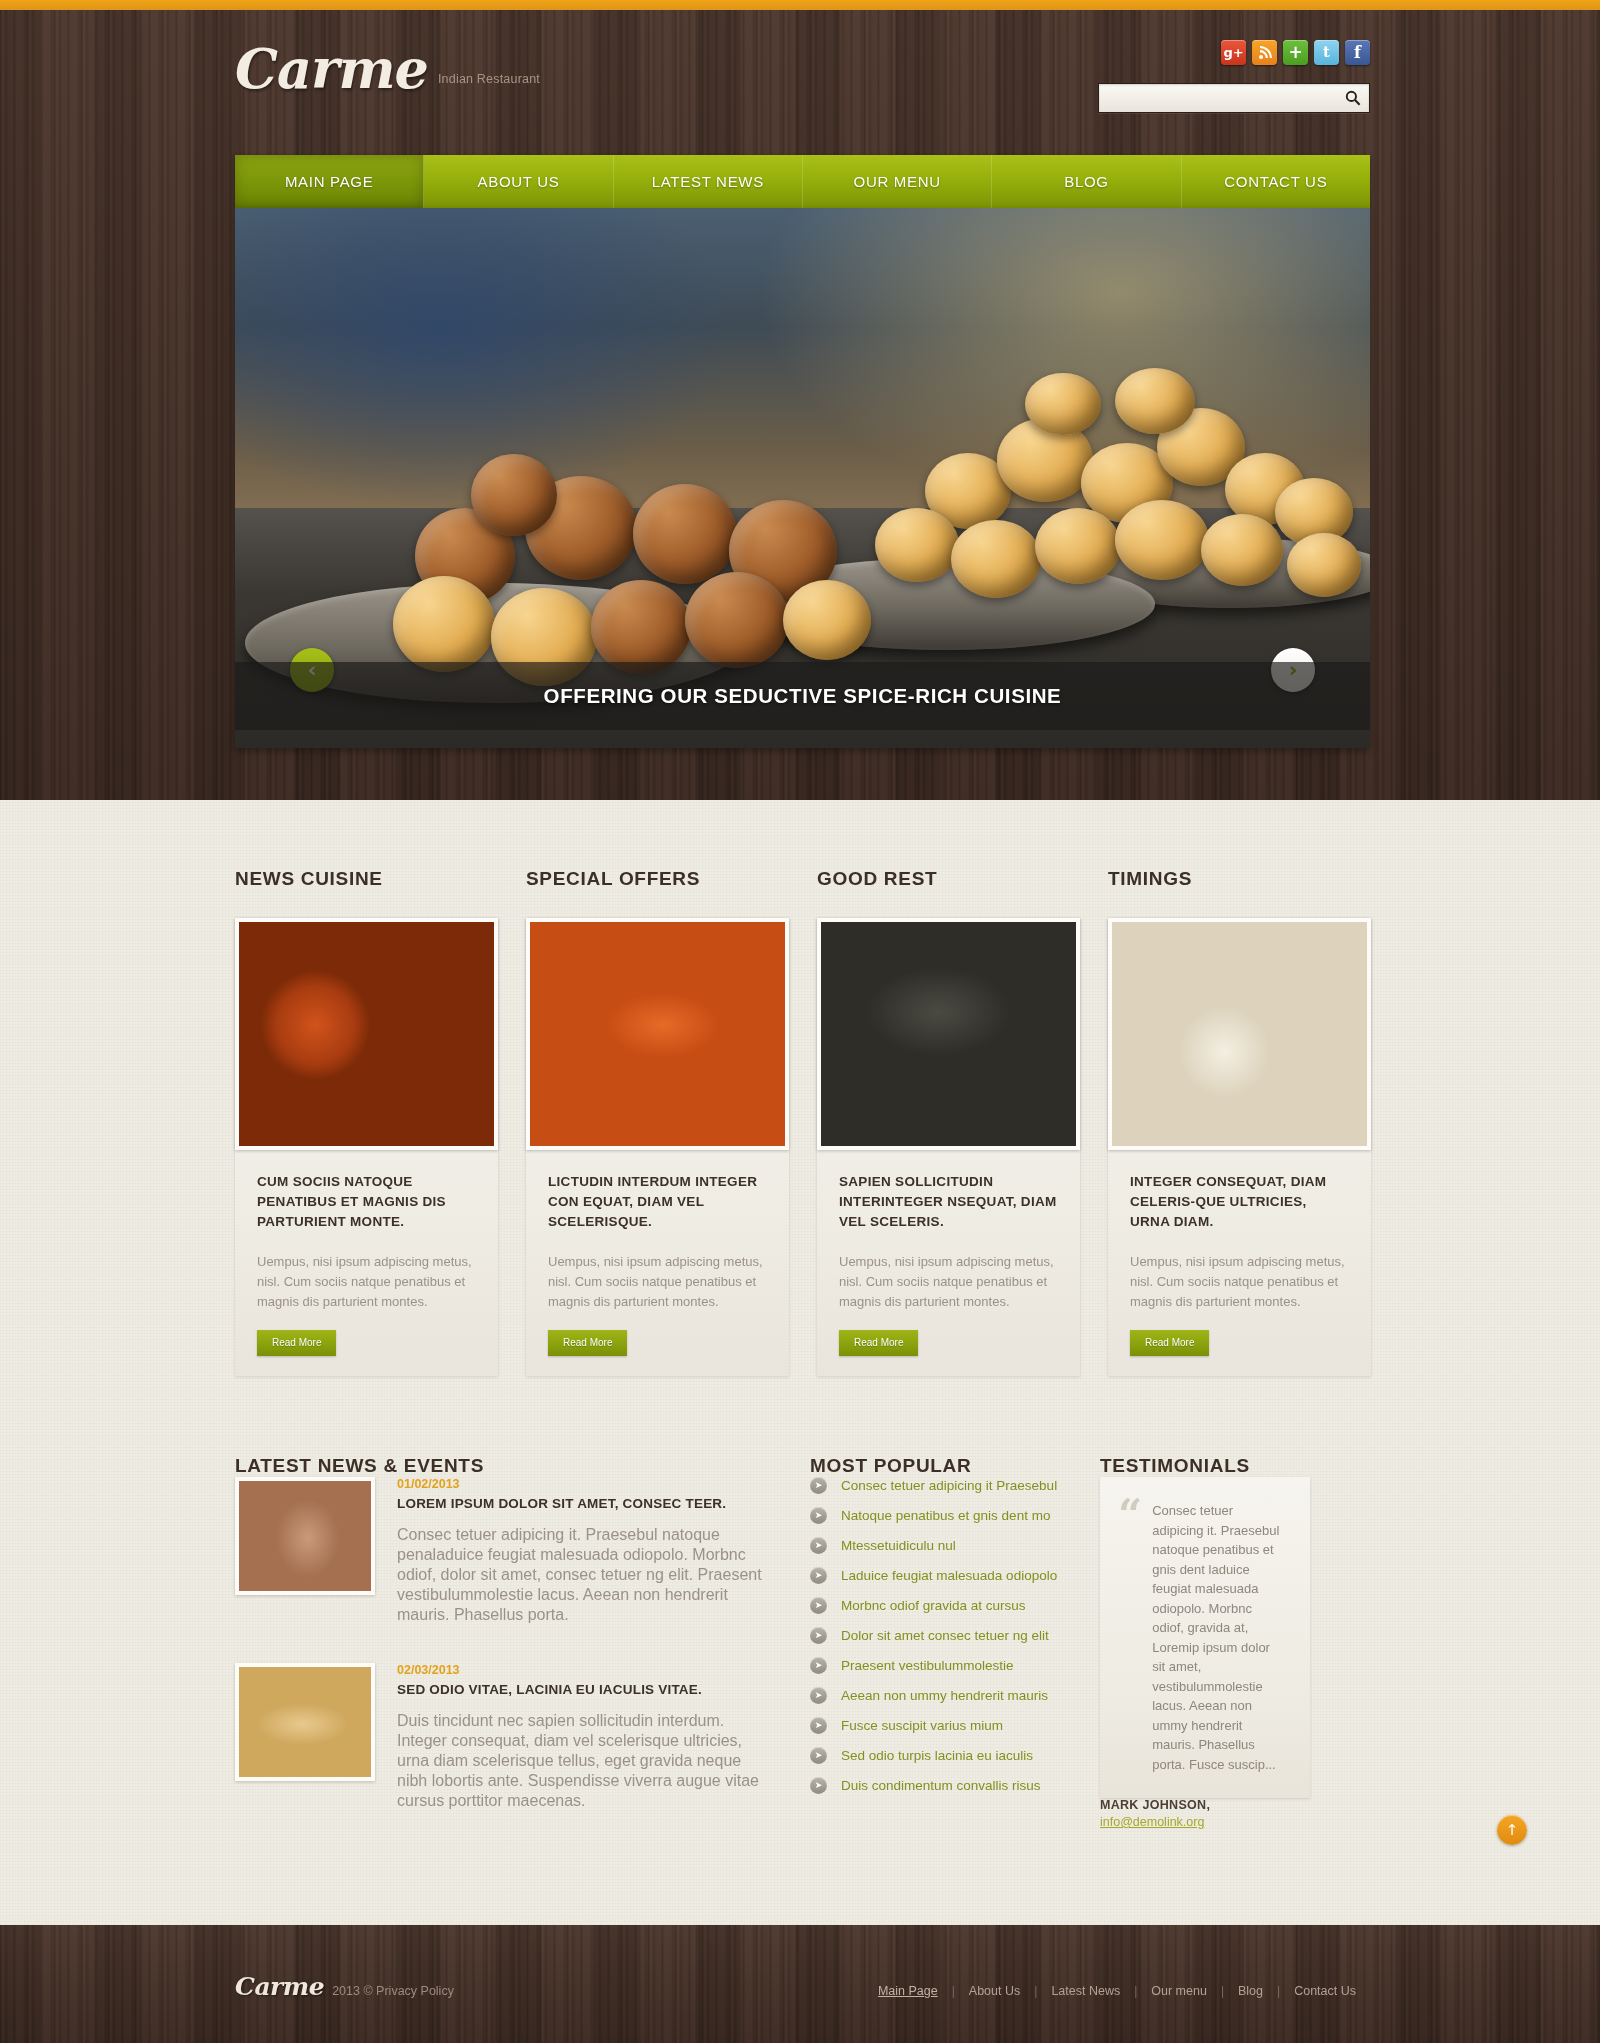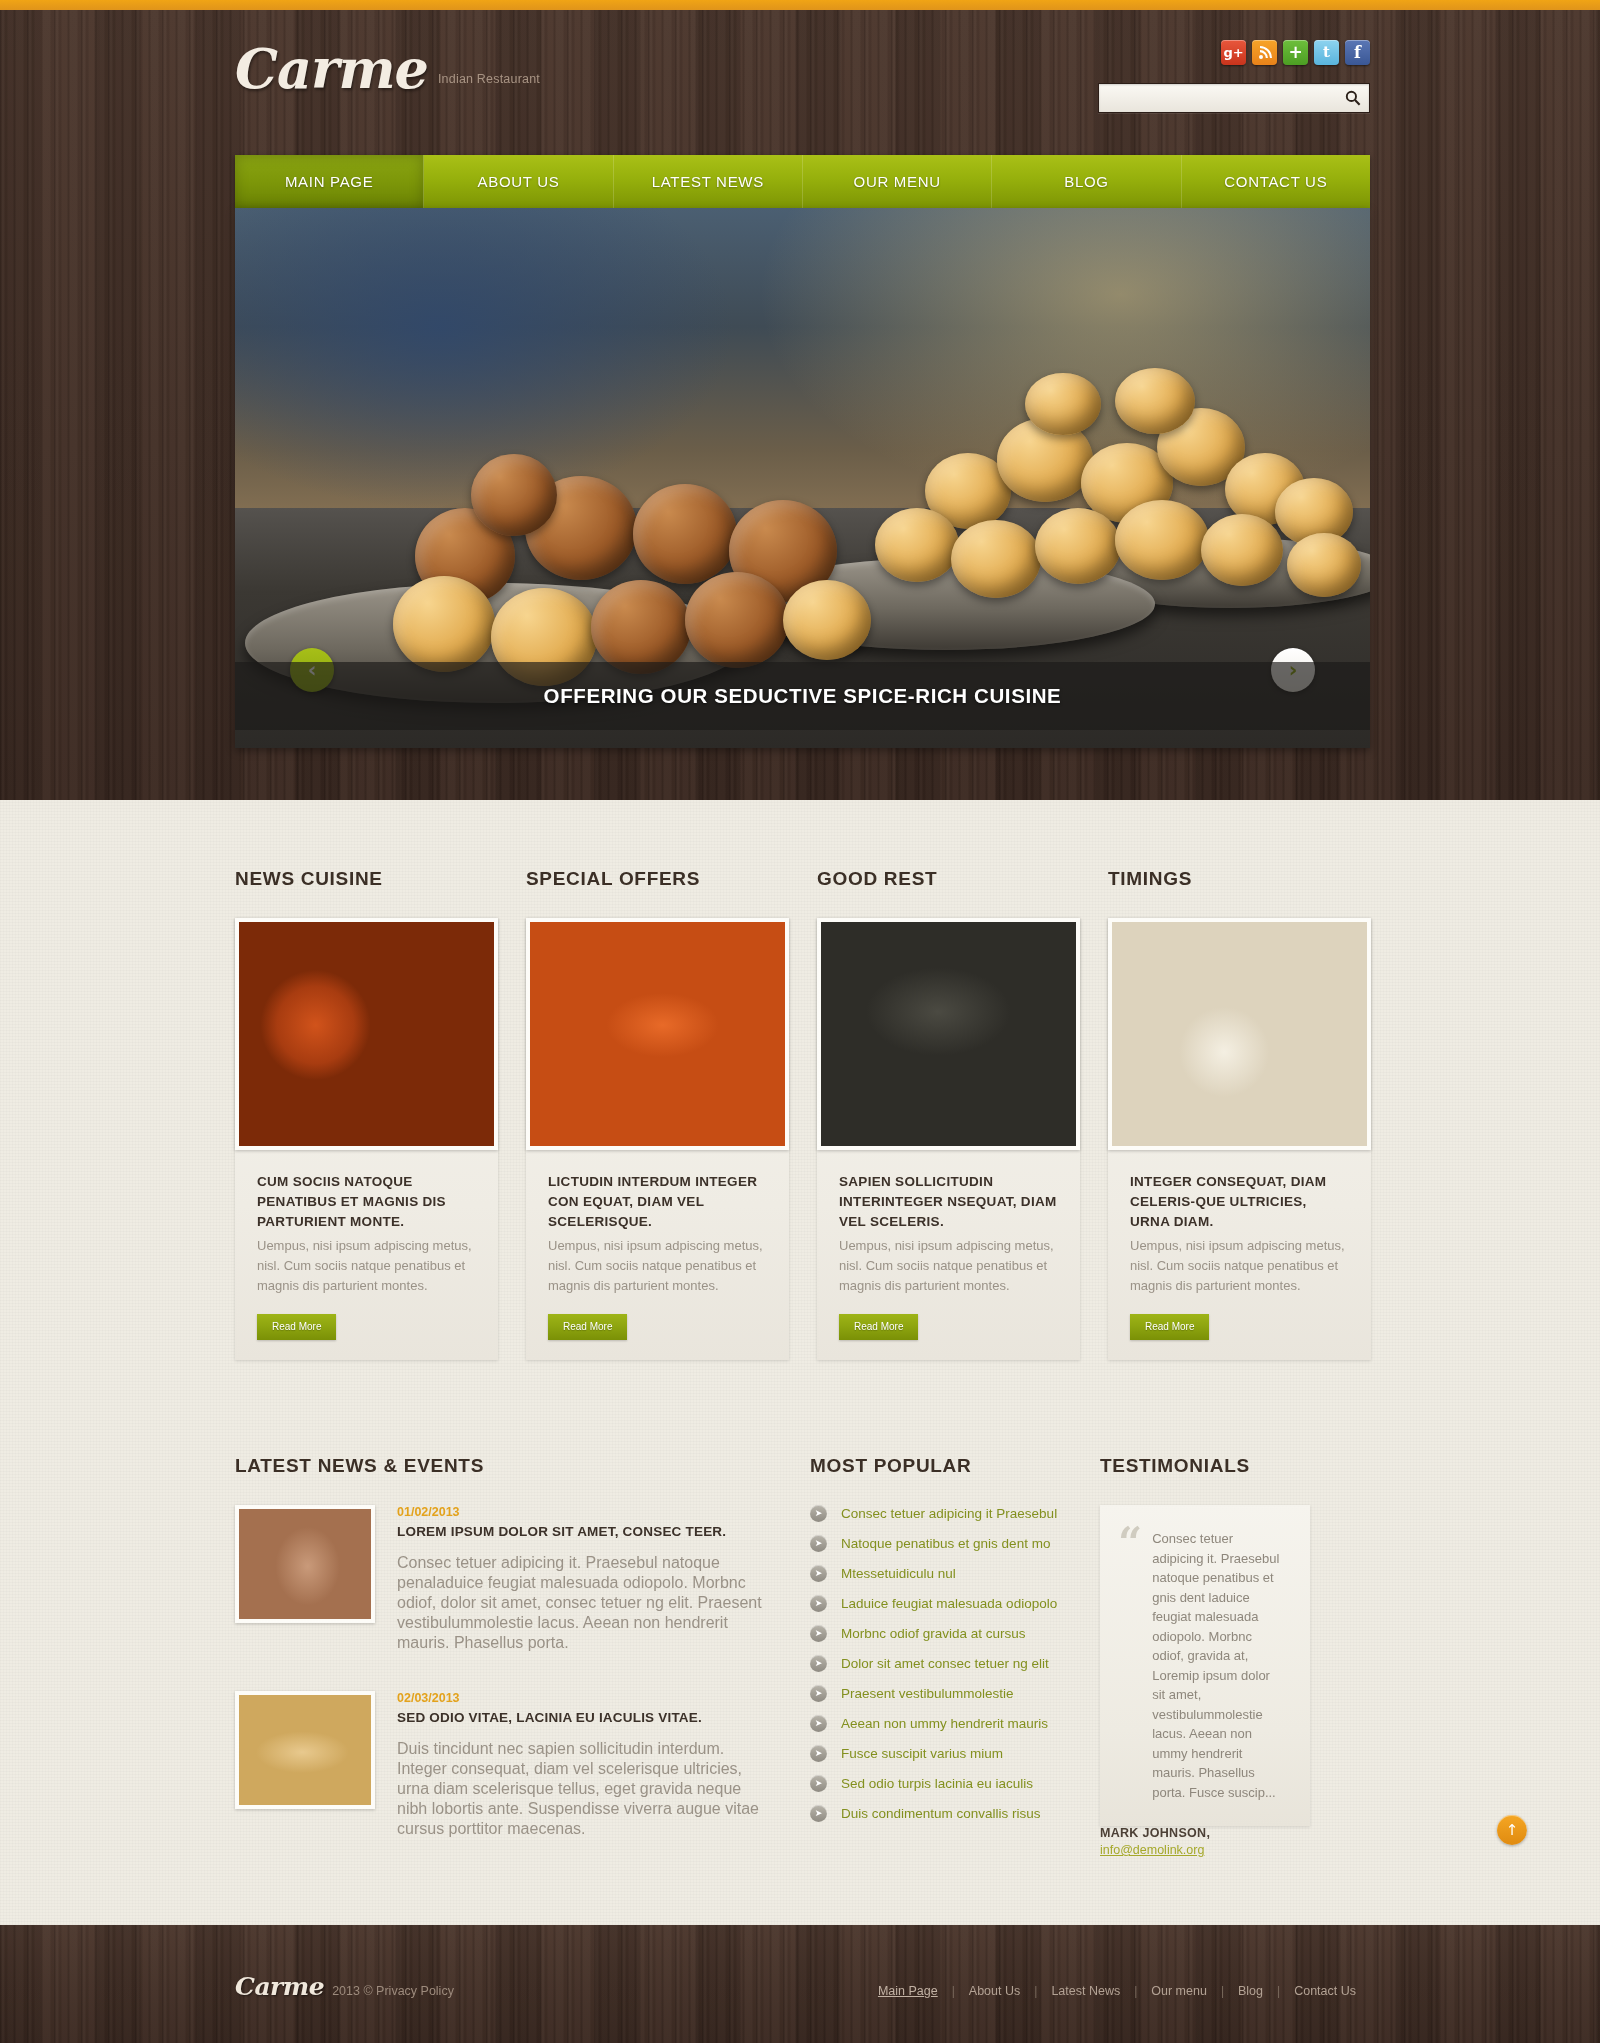--- a/index.html
+++ b/index.html
@@ -212,21 +212,21 @@
   }
   .card-photo {
     width: 263px; height: 232px; display: block;
     position: relative; overflow: hidden;
     border: 4px solid #fdfcf8;
     box-shadow: 0 1px 3px rgba(0,0,0,0.22);
   }
   .card-inner { padding: 22px 22px 0 22px; }
   .card-title {
     font-size: 13.5px; color: #3c3129; font-weight: bold;
-    line-height: 20px; letter-spacing: 0.3px; margin-bottom: 4px;
+    line-height: 20px; letter-spacing: 0.3px; margin-bottom: 20px;
   }
   .card-text {
     font-size: 13px; color: #9a9287; line-height: 20px;
   }
   .btn {
     display: inline-block; margin: 18px 0 0 22px;
     padding: 7px 15px 8px 15px;
     background: linear-gradient(to bottom, #9eb417 0%, #8da40f 50%, #7a9006 100%);
     color: #fff; font-size: 10px; cursor: pointer;
     border: 0; font-family: "Liberation Sans", sans-serif;
@@ -253,21 +253,21 @@
       radial-gradient(ellipse 120px 80px at 72% 24%, #cda24b, #9a7227 80%),
       linear-gradient(to bottom, #3d3228 0%, #6b5740 45%, #8c7453 75%, #4b3c2c 100%); }
 
   
   .bottom {
     position: absolute; top: 1455px; left: 0; width: 1600px;
   }
   .col-news { position: absolute; left: 235px; width: 530px; }
   .col-pop  { position: absolute; left: 810px; width: 270px; }
   .col-test { position: absolute; left: 1100px; width: 270px; }
-  .bottom .section-title { margin-bottom: 28px; display: block; }
+  .bottom .section-title { display: block; }
 
   .news-item { display: flex; gap: 22px; margin-bottom: 38px; }
   .news-thumb {
     width: 140px; height: 118px; flex: none;
     border: 4px solid #fdfcf8; box-shadow: 0 1px 3px rgba(0,0,0,0.2);
     position: relative; overflow: hidden;
   }
   .nt1 { background:
       radial-gradient(ellipse 46px 56px at 52% 52%, #c99a7a, #a4704f 70%),
       radial-gradient(ellipse 70px 40px at 50% 96%, #a32424, #7b1414 80%),

